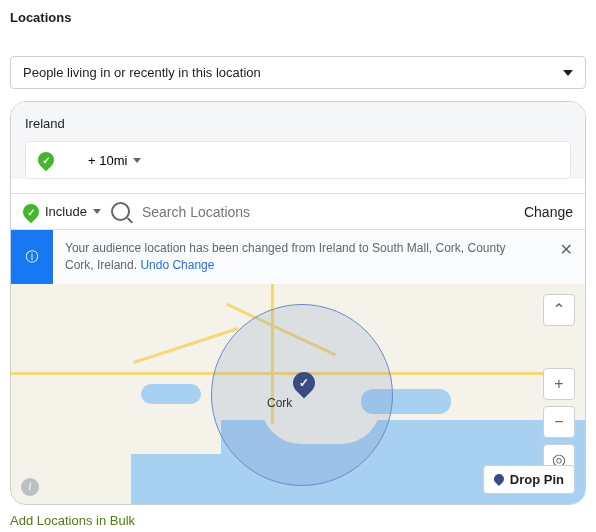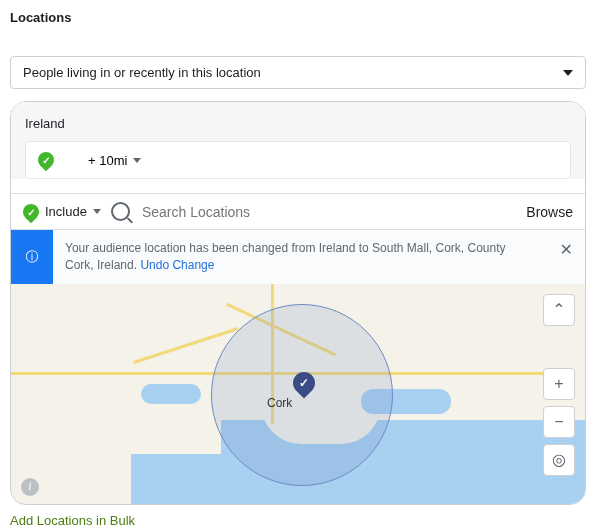--- a/index.html
+++ b/index.html
@@ -230,21 +230,21 @@
   <div class="search-row">
     <span class="include-btn">
       <span class="green-pin">
           <span>✓</span>
         </span>
       <span>Include</span>
       <span class="caret-small"></span>
     </span>
     <span class="search-glass"></span>
     <input class="search-input" placeholder="Search Locations" style="">
-    <span class="browse">Browse</span>
+    <span class="browse">Change</span>
   </div>
 
   <div class="notice">
     <div class="notice-bar">ⓘ</div>
     <div class="notice-body">
       <span>Your audience location has been changed from Ireland to South Mall, Cork, County Cork, Ireland.</span>
       <span class="undo">Undo Change</span>
     </div>
     <div class="notice-close">✕</div>
   </div>
@@ -267,20 +267,24 @@
     <div class="city-label">Cork</div>
 
     <div class="map-ctrl-stack">
       <div class="map-btn">⌃</div>
       <div style="height:30px"></div>
       <div class="map-btn">+</div>
       <div class="map-btn">−</div>
       <div class="map-btn">◎</div>
     </div>
 
+    <div class="drop-pin-btn">
+      <span class="drop-pin-icon"></span>
+      <span>Drop Pin</span>
+    </div>
 
     <div class="map-info">i</div>
   </div>
 </div>
 
 <span class="bulk-link">Add Locations in Bulk</span>
 
 
 
 

